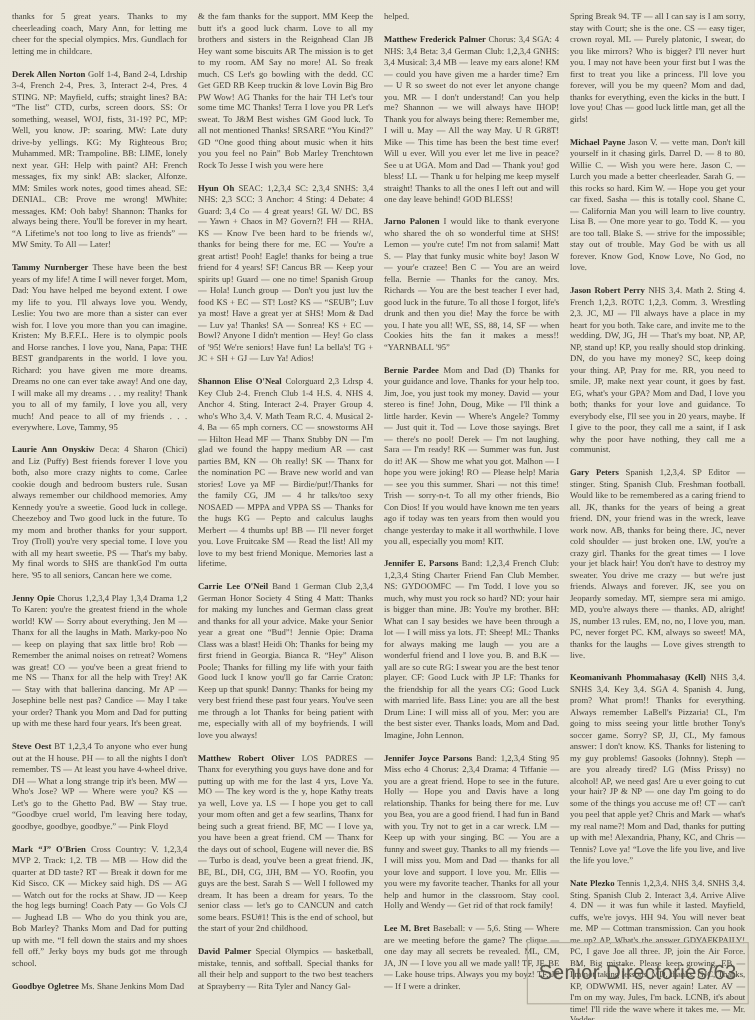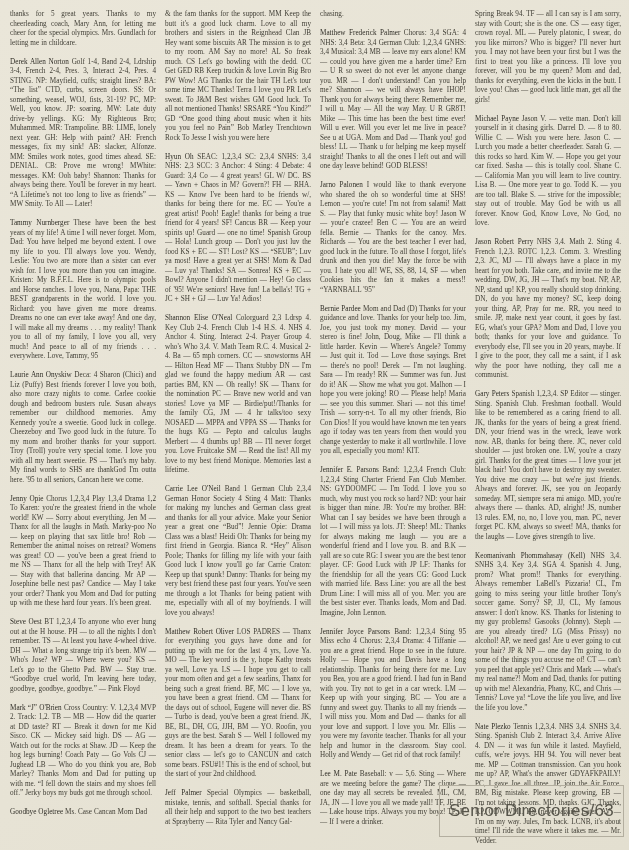--- a/index.html
+++ b/index.html
@@ -29,21 +29,21 @@
     color: #3f3d34;
     font-size: 7.2px;
     line-height: 9.5px;
     text-align: justify;
   }
   .entry {
     margin: 0 0 9.5px 0;
     word-spacing: 0.2px;
   }
   .entry-name {
-    font-weight: normal;
+    font-weight: bold;
     color: #2f2d26;
   }
   .footer-box {
     position: absolute;
     right: 5px;
     bottom: 13px;
     width: 185px;
     height: 52px;
     border: 1px solid #b3ae9f;
     box-sizing: border-box;
@@ -65,38 +65,38 @@
 <div class="page">
   <div class="content">
     <div class="col">
         <p class="entry"><span>thanks for 5 great years. Thanks to my cheerleading coach, Mary Ann, for letting me cheer for the special olympics. Mrs. Gundlach for letting me in childcare.</span></p>
         <p class="entry"><span class="entry-name">Derek Allen Norton </span><span>Golf 1-4, Band 2-4, Ldrship 3-4, French 2-4, Pres. 3, Interact 2-4, Pres. 4 STING. NP: Mayfield, cuffs; straight lines? BA: “The list” CTD, curbs, screen doors. SS: Or something, weasel, WOJ, fists, 31-19? PC, MP: Well, you know. JP: soaring. MW: Late duty drive-by yellings. KG: My Righteous Bro; Muhammed. MR: Trampoline. BB: LIME, lonely next year. GH: Help with paint? AH: French messages, fix my sink! AB: slacker, Alfonze. MM: Smiles work notes, good times ahead. SE: DENIAL. CB: Prove me wrong! MWhite: messages. KM: Ooh baby! Shannon: Thanks for always being there. You'll be forever in my heart. “A Lifetime's not too long to live as friends” — MW Smity. To All — Later!</span></p>
         <p class="entry"><span class="entry-name">Tammy Nurnberger </span><span>These have been the best years of my life! A time I will never forget. Mom, Dad: You have helped me beyond extent. I owe my life to you. I'll always love you. Wendy, Leslie: You two are more than a sister can ever wish for. I love you more than you can imagine. Kristen: My B.F.F.L. Here is to olympic pools and Horse ranches. I love you, Nana, Papa: THE BEST grandparents in the world. I love you. Richard: you have given me more dreams. Dreams no one can ever take away! And one day, I will make all my dreams . . . my reality! Thank you to all of my family, I love you all, very much! And peace to all of my friends . . . everywhere. Love, Tammy, 95</span></p>
         <p class="entry"><span class="entry-name">Laurie Ann Onyskiw </span><span>Deca: 4 Sharon (Chici) and Liz (Puffy) Best friends forever I love you both, also more crazy nights to come. Carlee cookie dough and bedroom busters rule. Susan always remember our childhood memories. Amy Kennedy you're a sweetie. Good luck in college. Cheezeboy and Two good luck in the future. To my mom and brother thanks for your support. Troy (Troll) you're very special tome. I love you with all my heart sweetie. PS — That's my baby. My final words to SHS are thankGod I'm outta here. '95 to all seniors, Cancan here we come.</span></p>
         <p class="entry"><span class="entry-name">Jenny Opie </span><span>Chorus 1,2,3,4 Play 1,3,4 Drama 1,2 To Karen: you're the greatest friend in the whole world! KW — Sorry about everything. Jen M — Thanx for all the laughs in Math. Marky-poo No — keep on playing that sax little bro! Rob — Remember the animal noises on retreat? Womens was great! CO — you've been a great friend to me NS — Thanx for all the help with Trey! AK — Stay with that ballerina dancing. Mr AP — Josephine belle nest pas? Candice — May I take your order? Thank you Mom and Dad for putting up with me these hard four years. It's been great.</span></p>
         <p class="entry"><span class="entry-name">Steve Oest </span><span>BT 1,2,3,4 To anyone who ever hung out at the H house. PH — to all the nights I don't remember. TS — At least you have 4-wheel drive. DH — What a long strange trip it's been. MW — Who's Jose? WP — Where were you? KS — Let's go to the Ghetto Pad. BW — Stay true. “Goodbye cruel world, I'm leaving here today, goodbye, goodbye, goodbye.” — Pink Floyd</span></p>
         <p class="entry"><span class="entry-name">Mark “J” O'Brien </span><span>Cross Country: V. 1,2,3,4 MVP 2. Track: 1,2. TB — MB — How did the quarter at DD taste? RT — Break it down for me Kid Sisco. CK — Mickey said high. DS — AG — Watch out for the rocks at Shaw. JD — Keep the hog legs burning! Coach Paty — Go Vols CJ — Jughead LB — Who do you think you are, Bob Marley? Thanks Mom and Dad for putting up with me. “I fell down the stairs and my shoes fell off.” Jerky boys my buds got me through school.</span></p>
-        <p class="entry"><span class="entry-name">Goodbye Ogletree </span><span>Ms. Case Cancan Mom Dad</span></p>
+        <p class="entry"><span class="entry-name">Goodbye Ogletree </span><span>Ms. Shane Jenkins Mom Dad</span></p>
       </div>
     <div class="col">
         <p class="entry"><span>&amp; the fam thanks for the support. MM Keep the butt it's a good luck charm. Love to all my brothers and sisters in the Reignhead Clan JB Hey want some biscuits AR The mission is to get to my room. AM Say no more! AL So freak much. CS Let's go bowling with the dedd. CC Get GED RB Keep truckin &amp; love Lovin Big Bro PW Wow! AG Thanks for the hair TH Let's tour some time MC Thanks! Terra I love you PR Let's sweat. To J&amp;M Best wishes GM Good luck. To all not mentioned Thanks! SRSARE “You Kind?” GD “One good thing about music when it hits you you feel no Pain” Bob Marley Trenchtown Rock To Jesse I wish you were here</span></p>
         <p class="entry"><span class="entry-name">Hyun Oh </span><span>SEAC: 1,2,3,4 SC: 2,3,4 SNHS: 3,4 NHS: 2,3 SCC: 3 Anchor: 4 Sting: 4 Debate: 4 Guard: 3,4 Co — 4 great years! GL W/ DC. BS — Yawn + Chaos in M? Govern?! FH — RHA. KS — Know I've been hard to be friends w/, thanks for being there for me. EC — You're a great artist! Pooh! Eagle! thanks for being a true friend for 4 years! SF! Cancus BR — Keep your spirits up! Guard — one no time! Spanish Group — Hola! Lunch group — Don't you just luv the food KS + EC — ST! Lost? KS — “SEUB”; Luv ya most! Have a great yer at SHS! Mom &amp; Dad — Luv ya! Thanks! SA — Sonrea! KS + EC — Bowl? Anyone I didn't mention — Hey! Go class of '95! We're seniors! Have fun! La bella's! TG + JC + SH + GJ — Luv Ya! Adios!</span></p>
         <p class="entry"><span class="entry-name">Shannon Elise O'Neal </span><span>Colorguard 2,3 Ldrsp 4. Key Club 2-4. French Club 1-4 H.S. 4. NHS 4. Anchor 4. Sting. Interact 2-4. Prayer Group 4. who's Who 3,4. V. Math Team R.C. 4. Musical 2-4. Ba — 65 mph corners. CC — snowstorms AH — Hilton Head MF — Thanx Stubby DN — I'm glad we found the happy medium AR — cast parties BM, KN — Oh really! SK — Thanx for the nomination PC — Brave new world and van stories! Love ya MF — Birdie/put!/Thanks for the family CG, JM — 4 hr talks/too sexy NOSAED — MPPA and VPPA SS — Thanks for the hugs KG — Pepto and calculus laughs Merbert — 4 thumbs up! BB — I'll never forget you. Love Fruitcake SM — Read the list! All my love to my best friend Monique. Memories last a lifetime.</span></p>
         <p class="entry"><span class="entry-name">Carrie Lee O'Neil </span><span>Band 1 German Club 2,3,4 German Honor Society 4 Sting 4 Matt: Thanks for making my lunches and German class great and thanks for all your advice. Make your Senior year a great one “Bud”! Jennie Opie: Drama Class was a blast! Heidi Oh: Thanks for being my first friend in Georgia. Bianca R. “Hey” Alison Poole; Thanks for filling my life with your faith Good luck I know you'll go far Carrie Craton: Keep up that spunk! Danny: Thanks for being my very best friend these past four years. You've seen me through a lot Thanks for being patient with me, especially with all of my boyfriends. I will love you always!</span></p>
         <p class="entry"><span class="entry-name">Matthew Robert Oliver </span><span>LOS PADRES — Thanx for everything you guys have done and for putting up with me for the last 4 yrs, Love Ya. MO — The key word is the y, hope Kathy treats ya well, Love ya. LS — I hope you get to call your mom often and get a few searlins, Thanx for being such a great friend. BF, MC — I love ya, you have been a great friend. CM — Thanx for the days out of school, Eugene will never die. BS — Turbo is dead, you've been a great friend. JK, BE, BL, DH, CG, JJH, BM — YO. Roofin, you guys are the best. Sarah S — Well I followed my dream. It has been a dream for years. To the senior class — let's go to CANCUN and catch some bears. FSU#1! This is the end of school, but the start of your 2nd childhood.</span></p>
-        <p class="entry"><span class="entry-name">Jeff Palmer </span><span>Special Olympics — basketball, mistake, tennis, and softball. Special thanks for all their help and support to the two best teachers at Sprayberry — Rita Tyler and Nancy Gal-</span></p>
+        <p class="entry"><span class="entry-name">David Palmer </span><span>Special Olympics — basketball, mistake, tennis, and softball. Special thanks for all their help and support to the two best teachers at Sprayberry — Rita Tyler and Nancy Gal-</span></p>
       </div>
     <div class="col">
-        <p class="entry"><span>chasing.</span></p>
+        <p class="entry"><span>helped.</span></p>
         <p class="entry"><span class="entry-name">Matthew Frederick Palmer </span><span>Chorus: 3,4 SGA: 4 NHS: 3,4 Beta: 3,4 German Club: 1,2,3,4 GNHS: 3,4 Musical: 3,4 MB — leave my ears alone! KM — could you have given me a harder time? Ern — U R so sweet do not ever let anyone change you. MR — I don't understand! Can you help me? Shannon — we will always have IHOP! Thank you for always being there: Remember me, I will u. May — All the way May. U R GR8T! Mike — This time has been the best time ever! Will u ever. Will you ever let me live in peace? See u at UGA. Mom and Dad — Thank you! god bless! LL — Thank u for helping me keep myself straight! Thanks to all the ones I left out and will one day leave behind! GOD BLESS!</span></p>
         <p class="entry"><span class="entry-name">Jarno Palonen </span><span>I would like to thank everyone who shared the oh so wonderful time at SHS! Lemon — you're cute! I'm not from salami! Matt S. — Play that funky music white boy! Jason W — your'e crazee! Ben C — You are an weird fella. Bernie — Thanks for the canoy. Mrs. Richards — You are the best teacher I ever had, good luck in the future. To all those I forgot, life's drunk and then you die! May the force be with you. I hate you all! WE, SS, 88, 14, SF — when Cookies hits the fan it makes a mess!! “YARNBALL '95”</span></p>
         <p class="entry"><span class="entry-name">Bernie Pardee </span><span>Mom and Dad (D) Thanks for your guidance and love. Thanks for your help too. Jim, Joe, you just took my money. David — your stereo is fine! John, Doug, Mike — I'll think a little harder. Kevin — Where's Angele? Tommy — Just quit it. Tod — Love those sayings. Bret — there's no pool! Derek — I'm not laughing. Sara — I'm ready! RK — Summer was fun. Just do it! AK — Show me what you got. Malhon — I hope you were joking! RO — Please help! Maria — see you this summer. Shari — not this time! Trish — sorry-n-t. To all my other friends, Bio Con Dios! If you would have known me ten years ago if today was ten years from then would you change yesterday to make it all worthwhile. I love you all, especially you mom! KIT.</span></p>
         <p class="entry"><span class="entry-name">Jennifer E. Parsons </span><span>Band: 1,2,3,4 French Club: 1,2,3,4 Sting Charter Friend Fan Club Member. NS: GYDOOMFC — I'm Todd. I love you so much, why must you rock so hard? ND: your hair is bigger than mine. JB: You're my brother. BH: What can I say besides we have been through a lot — I will miss ya lots. JT: Sheep! ML: Thanks for always making me laugh — you are a wonderful friend and I love you. B. and B.K — yall are so cute RG: I swear you are the best tenor player. CF: Good Luck with JP LF: Thanks for the friendship for all the years CG: Good Luck with married life. Bass Line: you are all the best Drum Line: I will miss all of you. Mer: you are the best sister ever. Thanks loads, Mom and Dad. Imagine, John Lennon.</span></p>
         <p class="entry"><span class="entry-name">Jennifer Joyce Parsons </span><span>Band: 1,2,3,4 Sting 95 Miss echo 4 Chorus: 2,3,4 Drama: 4 Tiffanie — you are a great friend. Hope to see in the future. Holly — Hope you and Davis have a long relationship. Thanks for being there for me. Luv you Bea, you are a good friend. I had fun in Band with you. Try not to get in a car wreck. LM — Keep up with your singing. BC — You are a funny and sweet guy. Thanks to all my friends — I will miss you. Mom and Dad — thanks for all your love and support. I love you. Mr. Ellis — you were my favorite teacher. Thanks for all your help and humor in the classroom. Stay cool. Holly and Wendy — Get rid of that rock family!</span></p>
-        <p class="entry"><span class="entry-name">Lee M. Pate </span><span>Baseball: v — 5,6. Sting — Where are we meeting before the game? The clique — one day may all secrets be revealed. ML, CM, JA, JN — I love you all we made yall! TF, JF, BE — Lake house trips. Always you my boyz! TF, JF — If I were a drinker.</span></p>
+        <p class="entry"><span class="entry-name">Lee M. Bret </span><span>Baseball: v — 5,6. Sting — Where are we meeting before the game? The clique — one day may all secrets be revealed. ML, CM, JA, JN — I love you all we made yall! TF, JF, BE — Lake house trips. Always you my boyz! TF, JF — If I were a drinker.</span></p>
       </div>
     <div class="col">
         <p class="entry"><span>Spring Break 94. TF — all I can say is I am sorry, stay with Court; she is the one. CS — easy tiger, crown royal. ML — Purely platonic, I swear, do you like mirrors? Who is bigger? I'll never hurt you. I may not have been your first but I was the first to treat you like a princess. I'll love you forever, will you be my queen? Mom and dad, thanks for everything, even the kicks in the butt. I love you! Chas — good luck little man, get all the girls!</span></p>
         <p class="entry"><span class="entry-name">Michael Payne </span><span>Jason V. — vette man. Don't kill yourself in it chasing girls. Darrel D. — 8 to 80. Willie C. — Wish you were here. Jason C. — Lurch you made a better cheerleader. Sarah G. — this rocks so hard. Kim W. — Hope you get your car fixed. Sasha — this is totally cool. Shane C. — California Man you will learn to live country. Lisa B. — One more year to go. Todd K. — you are too tall. Blake S. — strive for the impossible; stay out of trouble. May God be with us all forever. Know God, Know Love, No God, no love.</span></p>
         <p class="entry"><span class="entry-name">Jason Robert Perry </span><span>NHS 3,4. Math 2. Sting 4. French 1,2,3. ROTC 1,2,3. Comm. 3. Wrestling 2,3. JC, MJ — I'll always have a place in my heart for you both. Take care, and invite me to the wedding. DW, JG, JH — That's my boat. NP, AP, NP, stand up! KP, you really should stop drinking. DN, do you have my money? SC, keep doing your thing. AP, Pray for me. RR, you need to smile. JP, make next year count, it goes by fast. EG, what's your GPA? Mom and Dad, I love you both; thanks for your love and guidance. To everybody else, I'll see you in 20 years, maybe. If I give to the poor, they call me a saint, if I ask why the poor have nothing, they call me a communist.</span></p>
         <p class="entry"><span class="entry-name">Gary Peters </span><span>Spanish 1,2,3,4. SP Editor — stinger. Sting. Spanish Club. Freshman football. Would like to be remembered as a caring friend to all. JK, thanks for the years of being a great friend. DN, your friend was in the wreck, leave work now. AB, thanks for being there. JC, never cold shoulder — just broken one. LW, you're a crazy girl. Thanks for the great times — I love your jet black hair! You don't have to destroy my sweater. You drive me crazy — but we're just friends. Always and forever. JK, see you on Jeopardy someday. MT, siempre sera mi amigo. MD, you're always there — thanks. AD, alright! JS, number 13 rules. EM, no, no, I love you, man. PC, never forget PC. KM, always so sweet! MA, thanks for the laughs — Love gives strength to live.</span></p>
         <p class="entry"><span class="entry-name">Keomanivanh Phommahasay (Kell) </span><span>NHS 3,4. SNHS 3,4. Key 3,4. SGA 4. Spanish 4. Jung, prom? What prom!! Thanks for everything. Always remember LaBell's Pizzaria! CL, I'm going to miss seeing your little brother Tony's soccer game. Sorry? SP, JJ, CL, My famous answer: I don't know. KS. Thanks for listening to my guy problems! Gasooks (Johnny). Steph — are you already tired? LG (Miss Prissy) no alcohol! AP, we need gas! Are u ever going to cut your hair? JP &amp; NP — one day I'm going to do some of the things you accuse me of! CT — can't you peel that apple yet? Chris and Mark — what's my real name?! Mom and Dad, thanks for putting up with me! Alexandria, Phany, KC, and Chris — Tennis? Love ya! “Love the life you live, and live the life you love.”</span></p>
         <p class="entry"><span class="entry-name">Nate Plezko </span><span>Tennis 1,2,3,4. NHS 3,4. SNHS 3,4. Sting. Spanish Club 2. Interact 3,4. Arrive Alive 4. DN — it was fun while it lasted. Mayfield, cuffs, we're jovys. HH 94. You will never beat me. MP — Cottman transmission. Can you hook me up? AP, What's the answer GDYAFKPAILY! PC, I gave Joe all three. JP, join the Air Force. BM, Big mistake. Please keep growing, EB — I'm not taking lessons. MD, thanks. GJC, Thanks, KP, ODWWMI. HS, never again! Later. AV — I'm on my way. Jules, I'm back. LCNB, it's about time! I'll ride the wave where it takes me. — Mr. Vedder.</span></p>
       </div>
   </div>

